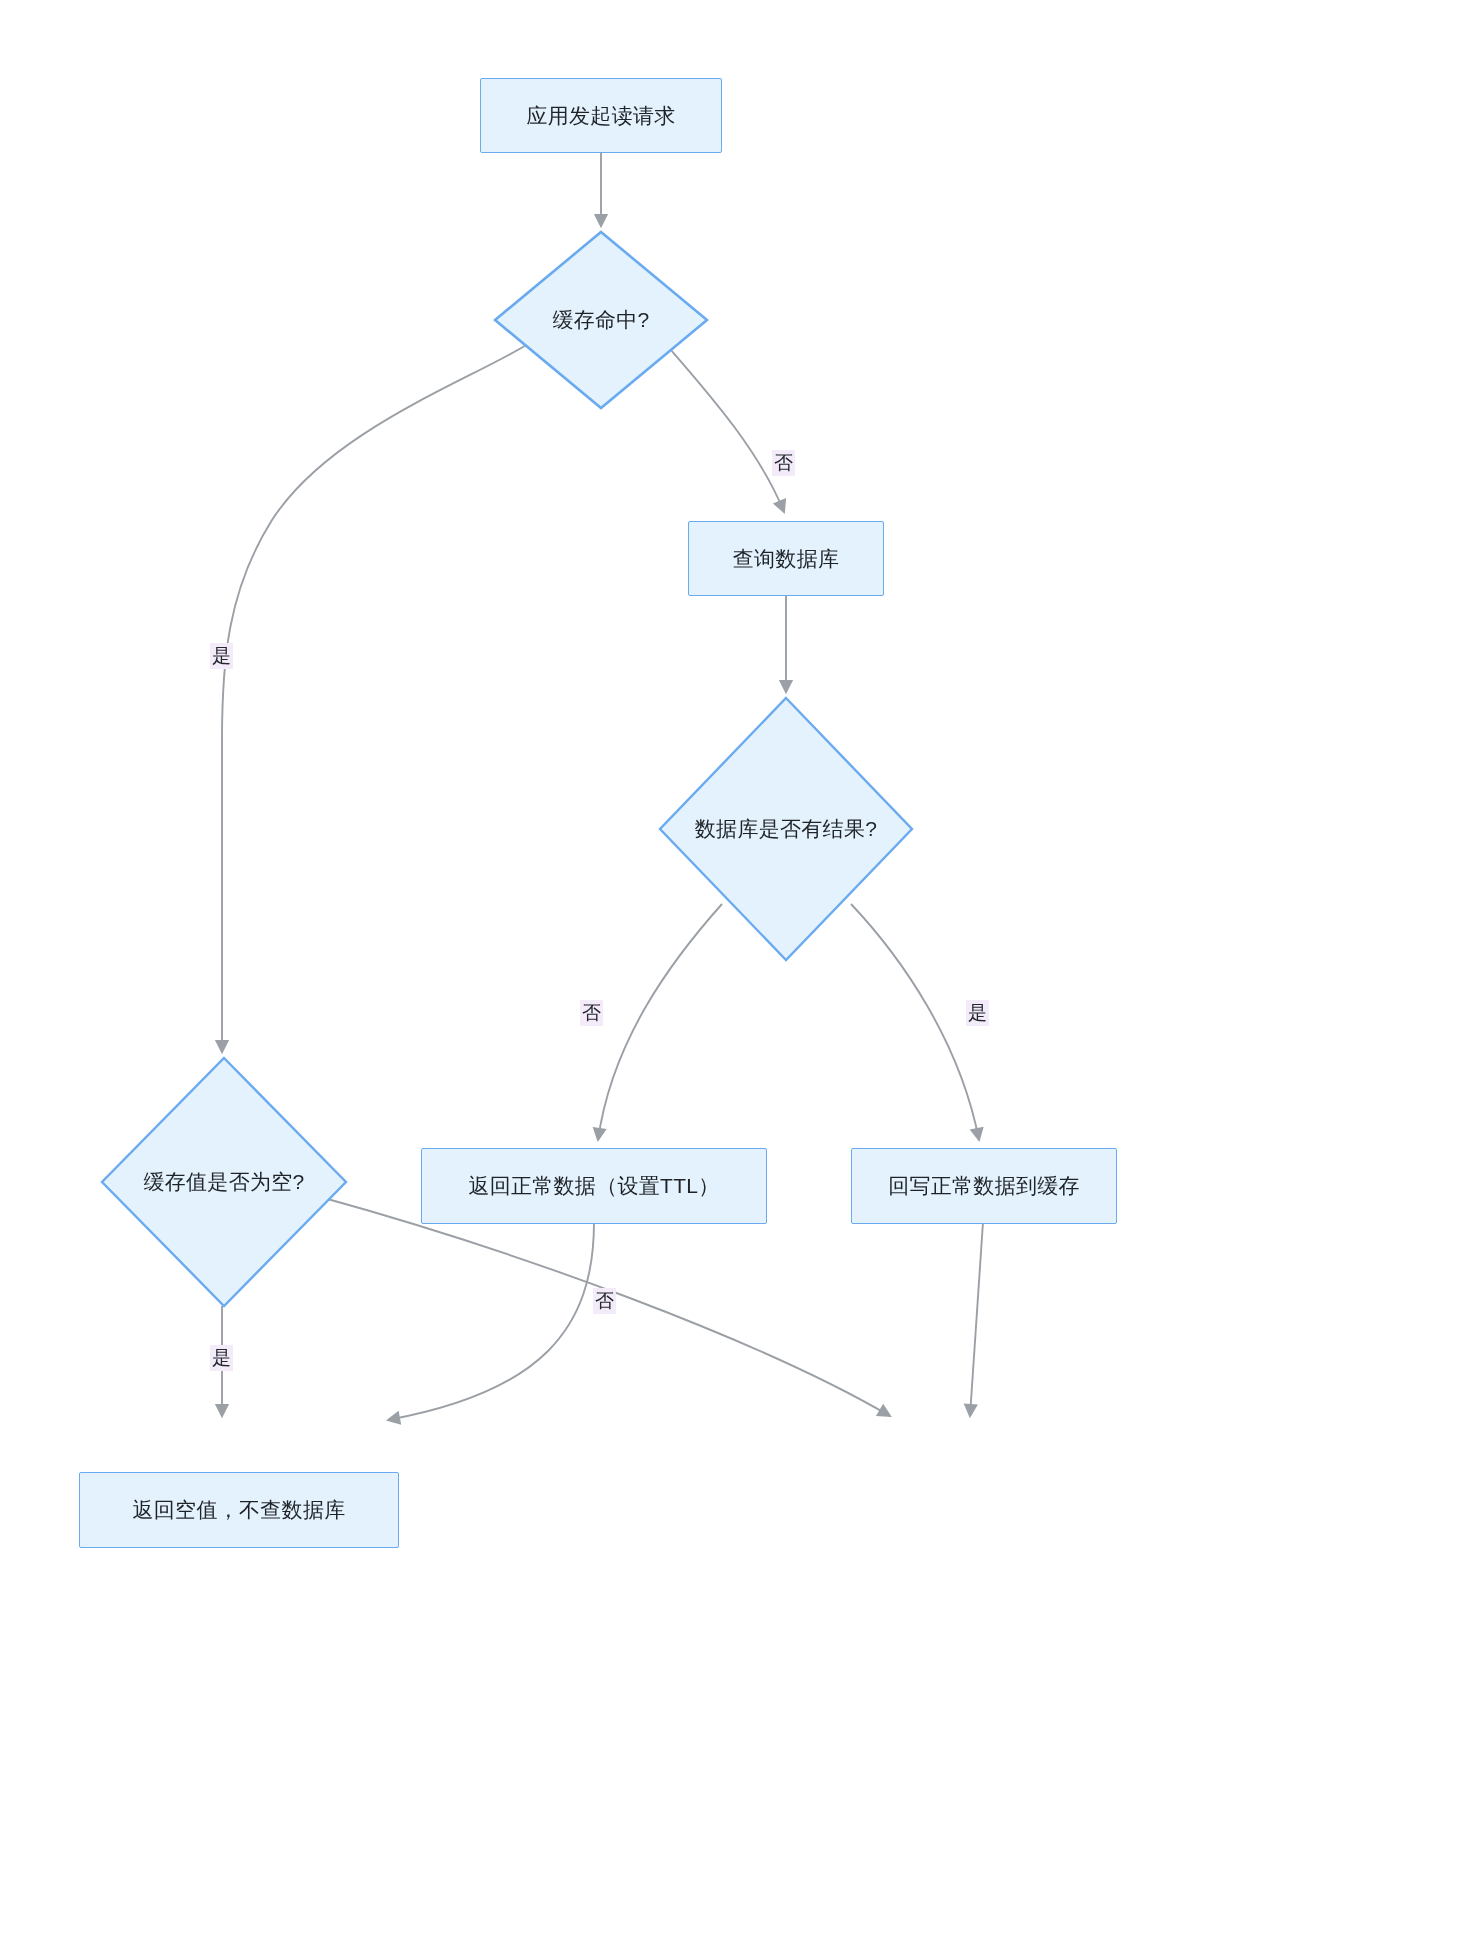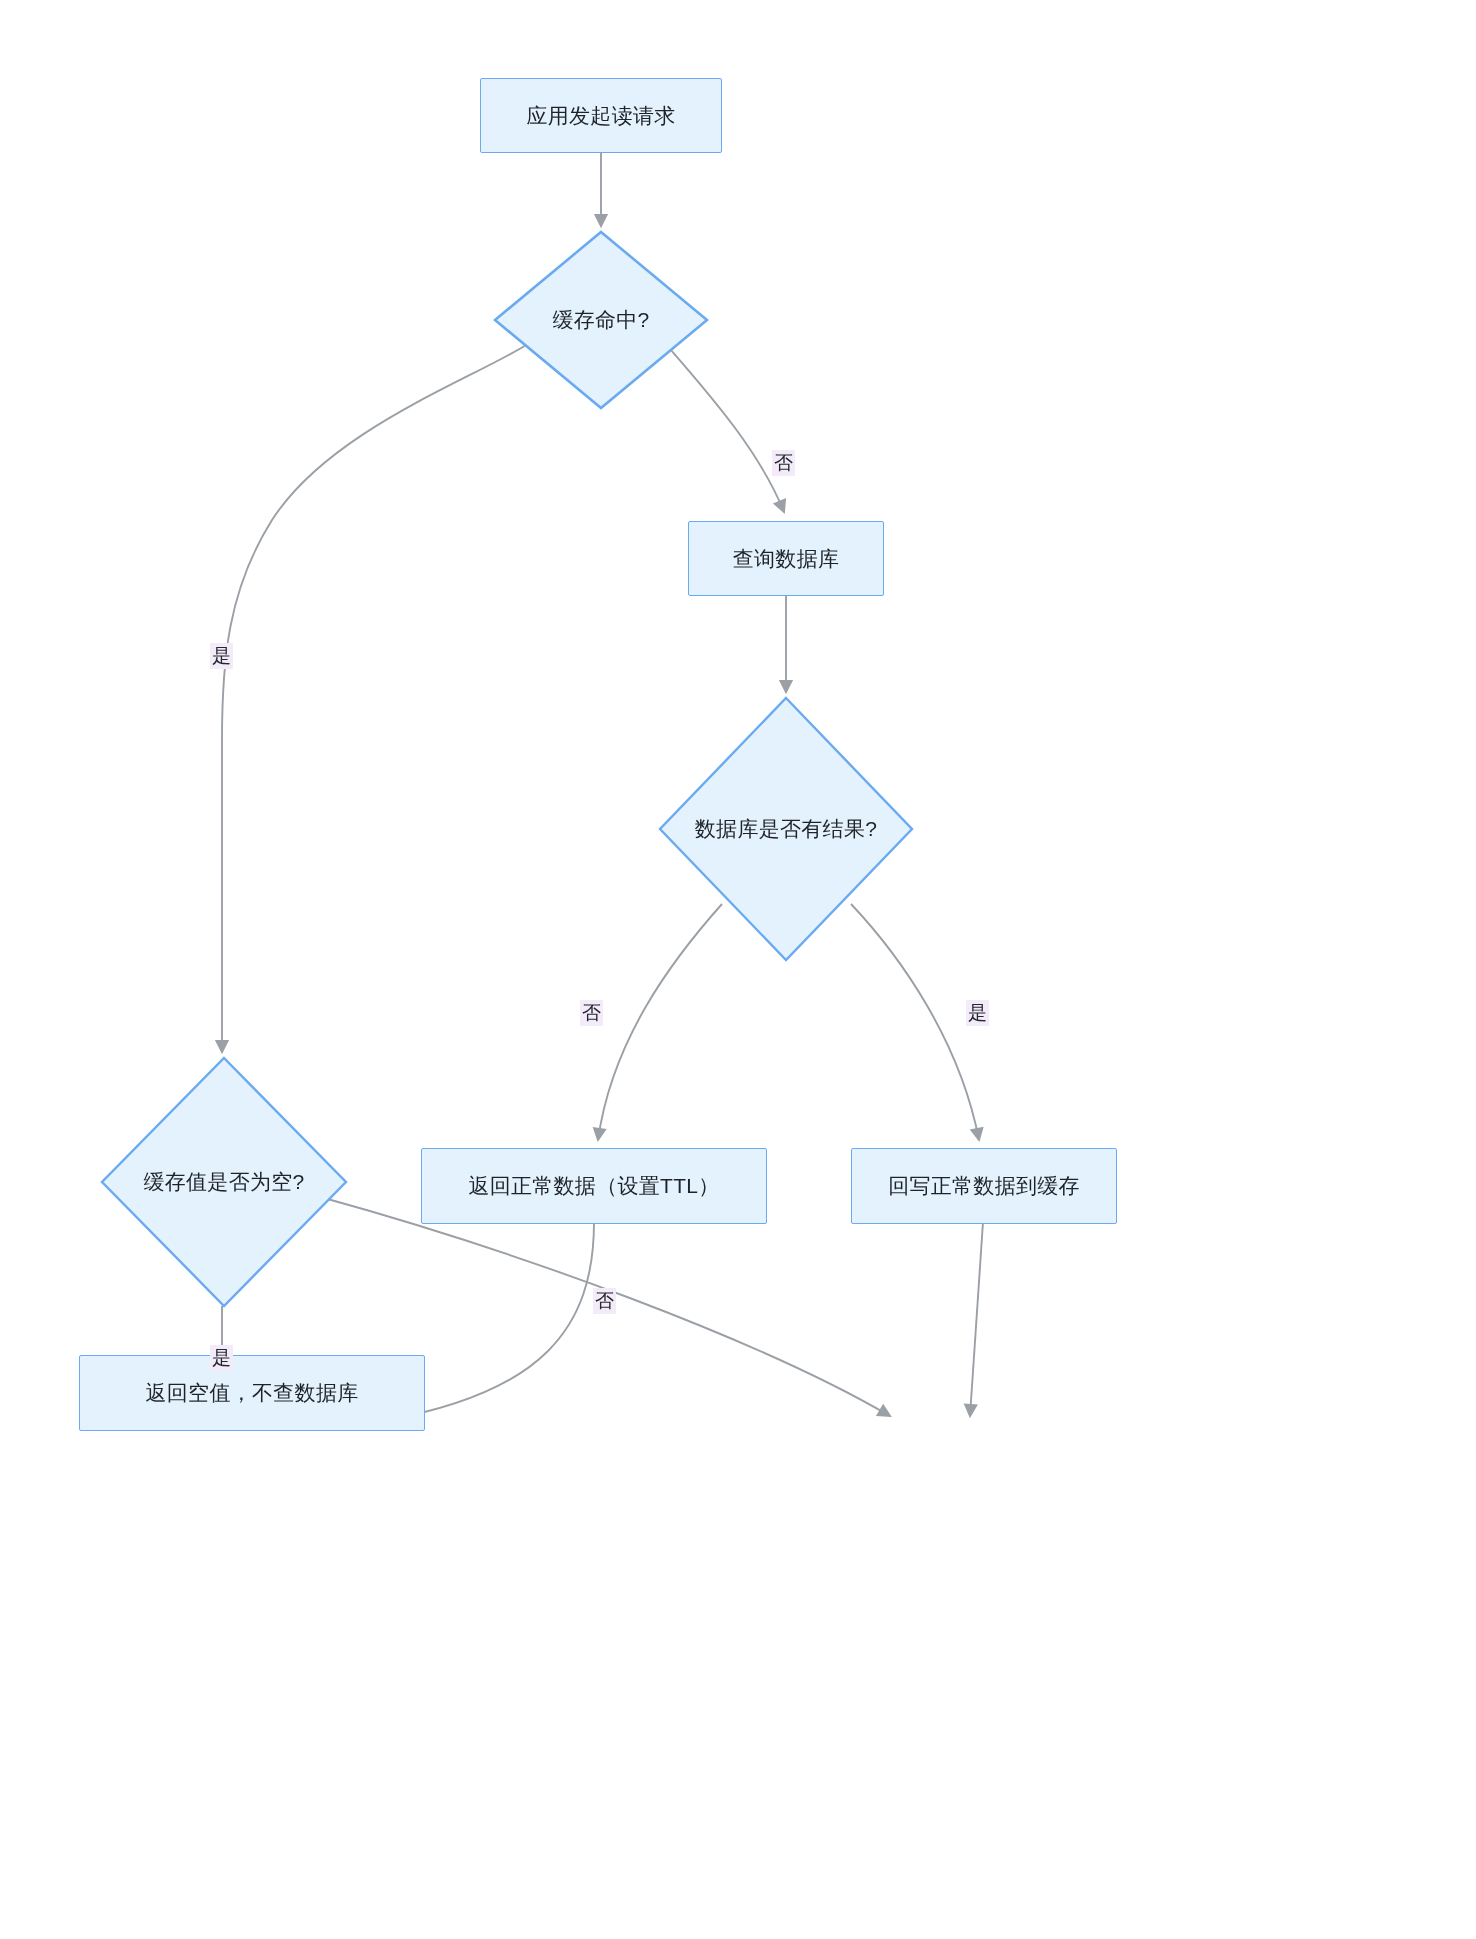--- a/index.html
+++ b/index.html
@@ -115,21 +115,21 @@
   </div>
 
   <div class="node rect" style="left:421px;top:1148px;width:346px;height:76px;">
     <span>返回正常数据（设置TTL）</span>
   </div>
 
   <div class="node rect" style="left:851px;top:1148px;width:266px;height:76px;">
     <span>回写正常数据到缓存</span>
   </div>
 
-  <div class="node rect" style="left:79px;top:1355px;width:346px;height:76px;">
+  <div class="node rect" style="left:79px;top:1472px;width:320px;height:76px;">
     <span>返回空值，不查数据库</span>
   </div>
 
 
   <div class="edge-label" style="left:772px;top:450px;">否</div>
 
   <div class="edge-label" style="left:210px;top:643px;">是</div>
 
   <div class="edge-label" style="left:580px;top:1000px;">否</div>
 

